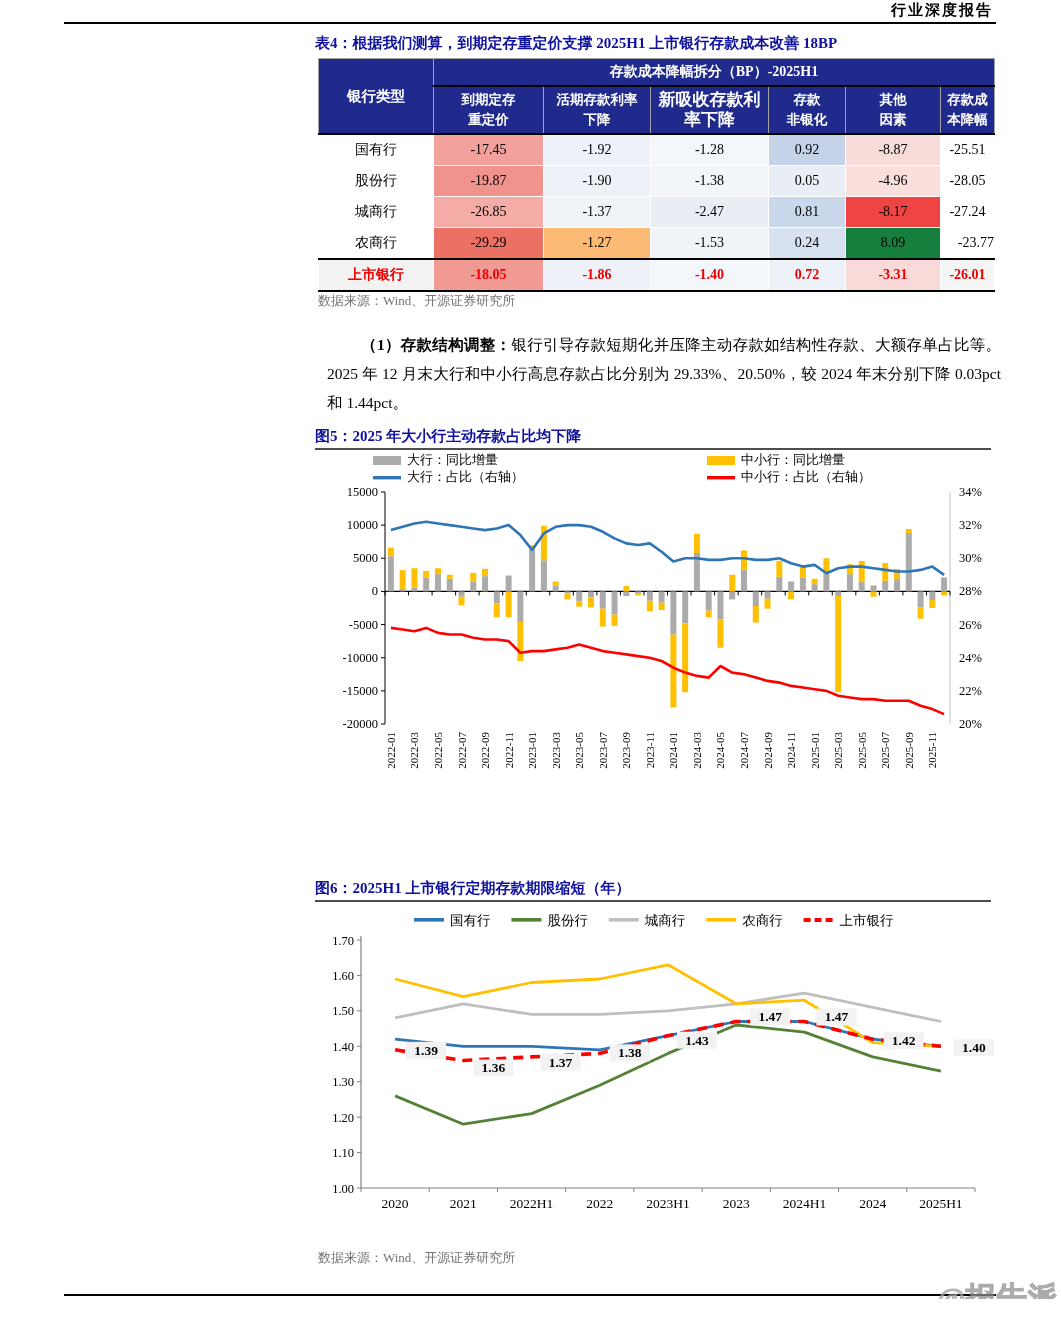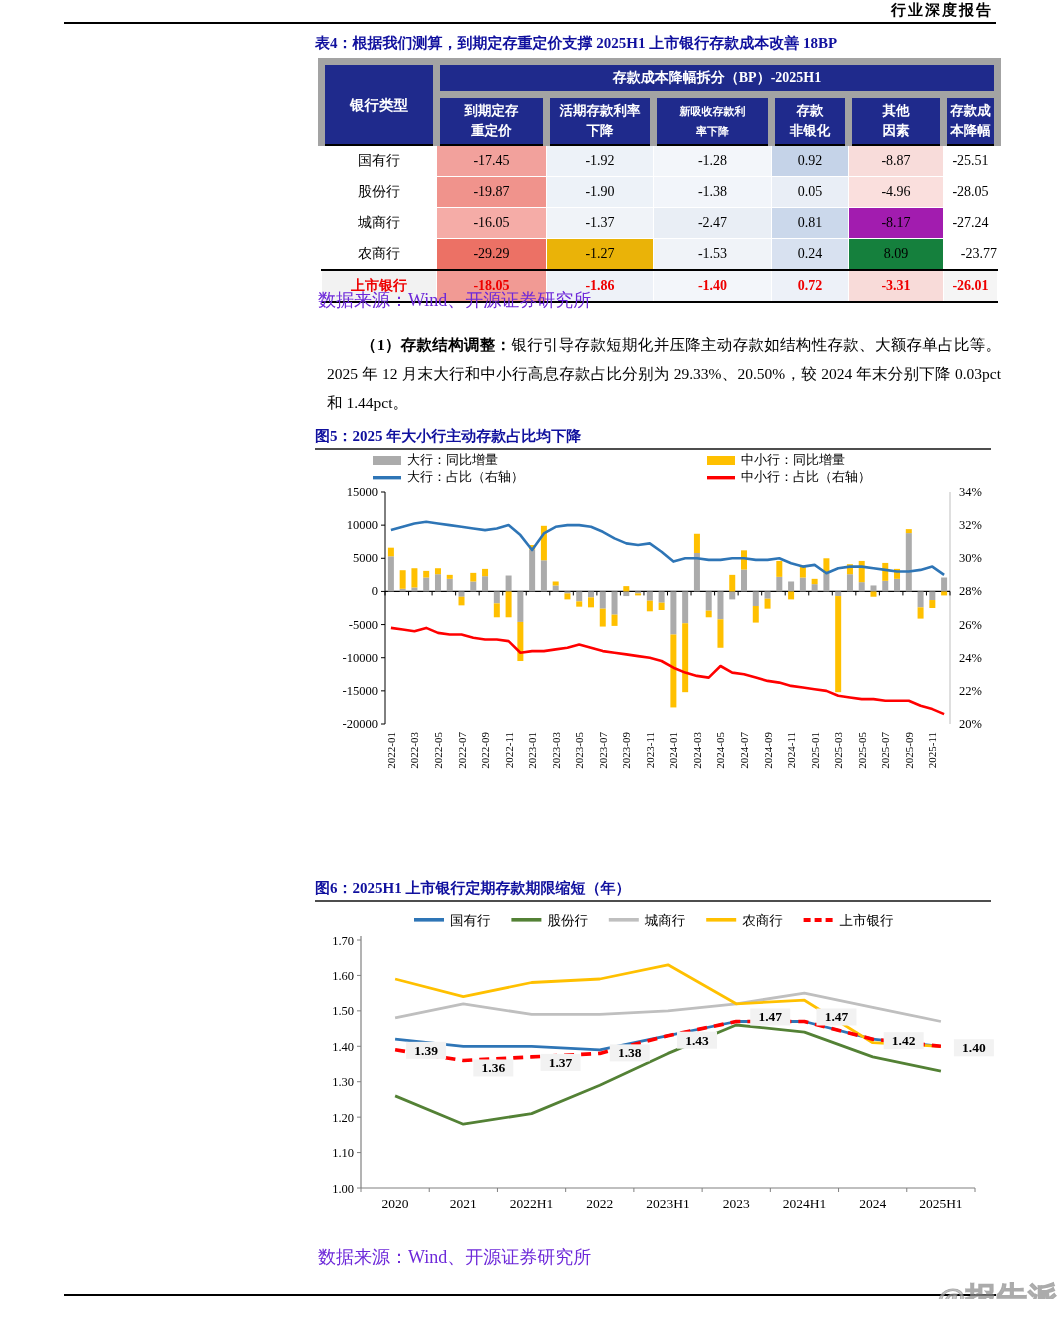--- a/index.html
+++ b/index.html
@@ -3,26 +3,26 @@
 <meta charset="utf-8">
 <style>
   html,body{margin:0;padding:0;background:#fff;}
   .page{position:relative;width:1061px;height:1299px;background:#fff;overflow:hidden;
         font-family:"Liberation Serif","DejaVu Serif",serif;color:#000;}
   .header-title{position:absolute;top:1px;right:68px;font-size:15px;font-weight:bold;letter-spacing:2px;}
   .header-rule{position:absolute;top:22px;left:64px;width:932px;height:2px;background:#000;}
   .tbl-caption{position:absolute;left:315px;top:34px;width:690px;font-size:15px;font-weight:bold;color:#10109E;}
   #table4-container{position:absolute;left:318px;top:58px;width:676px;}
   table.t4{border-collapse:collapse;width:676px;table-layout:fixed;font-size:14px;}
-  table.t4 th{background:#1F2A8C;color:#fff;font-weight:bold;border:7px solid #a3a3a3;
+  table.t4 th{background:#1F2A8C;color:#fff;font-weight:bold;border:1px solid #a3a3a3;
       text-align:center;vertical-align:middle;white-space:pre-line;line-height:20px;padding:1px 0;}
   table.t4 td{text-align:center;vertical-align:middle;border:1px solid #fff;height:30px;padding:0;}
   table.t4 thead th{border-bottom:2px solid #000;}
   table.t4 tr.hl td{border-top:2px solid #000;border-bottom:2px solid #000;font-weight:bold;color:#EE0000;}
-  .source{position:absolute;font-size:18px;color:#6d28d9;line-height:23px;}
+  .source{position:absolute;font-size:13px;color:#737373;line-height:23px;}
   .body-para{position:absolute;left:315px;top:318px;width:674px;margin:12px;font-size:15.5px;
       line-height:29px;text-align:justify;text-indent:2.2em;}
   .body-para b{font-weight:bold;}
   .fig-caption{position:absolute;left:315px;width:690px;font-size:15px;font-weight:bold;color:#10109E;}
   .cap-rule{position:absolute;left:315px;width:676px;height:2px;background:#4d4d4d;}
   .chart-box{position:absolute;left:315px;}
   svg text{font-family:"Liberation Serif","DejaVu Serif",serif;}
   .footer-rule{position:absolute;top:1294px;left:64px;width:932px;height:2px;background:#000;}
   .footer-left{position:absolute;top:1300px;left:64px;font-size:14.5px;font-weight:bold;}
   .footer-page{position:absolute;top:1300px;right:72px;font-size:14.5px;}
@@ -51,21 +51,21 @@
         <thead>
           <tr>
             <th rowspan="2" style="font-size: 14.5px;">银行类型</th>
             <th colspan="6" style="height: 24px;">存款成本降幅拆分（BP）-2025H1</th>
           </tr>
           <tr>
             <th style="height: 44px; font-size: 13.5px;">到期定存
 重定价</th>
             <th style="height: 44px; font-size: 13.5px;">活期存款利率
 下降</th>
-            <th style="height: 44px; font-size: 11px;">新吸收存款利
+            <th style="height: 44px; font-size: 17px;">新吸收存款利
 率下降</th>
             <th style="height: 44px; font-size: 13.5px;">存款
 非银化</th>
             <th style="height: 44px; font-size: 13.5px;">其他
 因素</th>
             <th style="height: 44px; font-size: 13.5px;">存款成
 本降幅</th>
           </tr>
         </thead>
         <tbody>
@@ -82,31 +82,31 @@
             <td style="background: rgb(255, 255, 255);">股份行</td>
             <td style="background: rgb(240, 147, 140);">-19.87</td>
             <td style="background: rgb(237, 242, 248);">-1.90</td>
             <td style="background: rgb(242, 245, 250);">-1.38</td>
             <td style="background: rgb(233, 238, 246);">0.05</td>
             <td style="background: rgb(250, 223, 221);">-4.96</td>
             <td style="background: rgb(255, 255, 255);">-28.05</td>
           </tr>
           <tr class="">
             <td style="background: rgb(255, 255, 255);">城商行</td>
-            <td style="background: rgb(245, 172, 167);">-16.05</td>
+            <td style="background: rgb(245, 172, 167);">-26.85</td>
             <td style="background: rgb(240, 243, 248);">-1.37</td>
             <td style="background: rgb(233, 238, 245);">-2.47</td>
             <td style="background: rgb(203, 216, 235); margin-left: 16px;">0.81</td>
-            <td style="background: #a21caf;">-8.17</td>
+            <td style="background: #ef4444;">-8.17</td>
             <td style="background: rgb(255, 255, 255);">-27.24</td>
           </tr>
           <tr class="">
             <td style="background: rgb(255, 255, 255);">农商行</td>
             <td style="background: rgb(236, 113, 101);">-29.29</td>
-            <td style="background: #eab308;">-1.27</td>
+            <td style="background: #fdba74;">-1.27</td>
             <td style="background: rgb(240, 243, 248);">-1.53</td>
             <td style="background: rgb(216, 225, 240);">0.24</td>
             <td style="background: #15803d;">8.09</td>
             <td style="background: rgb(255, 255, 255); text-align: right;">-23.77</td>
           </tr>
           <tr class="hl">
             <td style="background: rgb(242, 242, 242);">上市银行</td>
             <td style="background: rgb(241, 154, 148);">-18.05</td>
             <td style="background: rgb(238, 242, 248);">-1.86</td>
             <td style="background: rgb(243, 246, 250);">-1.40</td>

